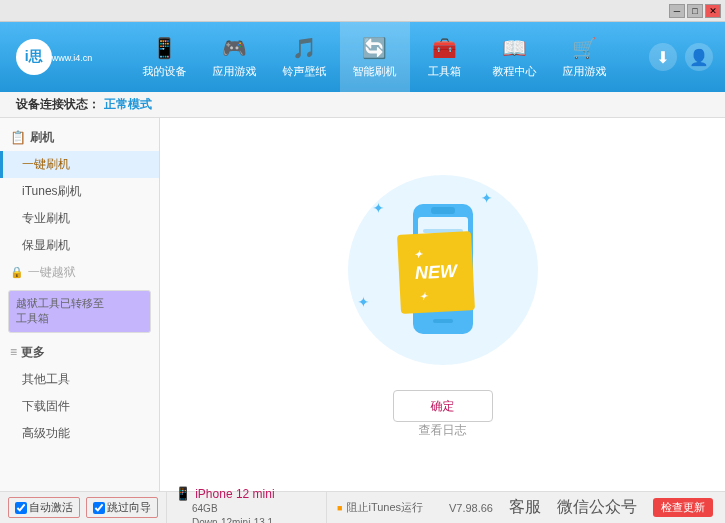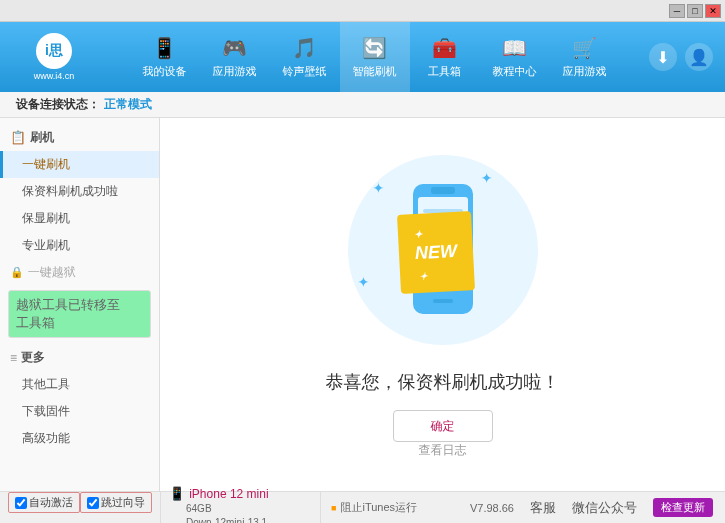--- a/index.html
+++ b/index.html
@@ -29,21 +29,21 @@
     
     .header {
       height: 70px;
       background: linear-gradient(180deg, #4db8f5 0%, #2196d9 100%);
       display: flex;
       align-items: center;
     }
     .logo-area {
       width: 100px;
       display: flex;
-      flex-direction: column;
+      flex-direction: row;
       align-items: center;
       justify-content: center;
       color: white;
       padding-left: 8px;
     }
     .logo-circle {
       width: 36px; height: 36px;
       background: #fff;
       border-radius: 50%;
       display: flex; align-items: center; justify-content: center;
@@ -141,25 +141,25 @@
     .sidebar-locked {
       display: flex;
       align-items: center;
       padding: 5px 10px;
       color: #aaa;
       font-size: 12px;
     }
     .sidebar-locked .lock-icon { margin-right: 4px; font-size: 11px; }
     .jb-notice {
       margin: 4px 8px;
-      background: #86efac;
+      background: #c4b5fd;
       border: 1px solid #ddd;
       border-radius: 3px;
       padding: 5px 7px;
-      font-size: 13px;
+      font-size: 11px;
       color: #666;
       line-height: 1.4;
     }
     .more-section {
       margin-top: 6px;
     }
     .more-header {
       display: flex;
       align-items: center;
       padding: 5px 10px;
@@ -290,21 +290,22 @@
     .bottom-device-section {
       width: 160px;
       border-right: 1px solid #ddd;
       padding: 3px 8px;
       display: flex;
       flex-direction: column;
       justify-content: center;
     }
     .bottom-checkboxes {
       display: flex;
-      align-items: flex-start;
+      align-items: center;
+      gap: 6px;
       padding: 0 8px;
       border-right: 1px solid #ddd;
       min-width: 130px;
     }
     .cb-label {
       display: flex;
       align-items: center;
       gap: 2px;
       font-size: 11px;
       color: #444;
@@ -322,23 +323,23 @@
     }
     .bottom-status-right {
       display: flex;
       align-items: center;
       gap: 16px;
       padding-right: 12px;
       font-size: 11px;
       color: #555;
     }
     .version-text { color: #666; font-size: 11px; }
-    .link-text { color: #555; cursor: pointer; font-size: 13px; text-align: center; }
+    .link-text { color: #555; cursor: pointer; font-size: 16px; text-align: center; }
     .update-btn {
-      background: #a21caf;
+      background: #ef4444;
       color: #fff;
       border: none;
       padding: 2px 8px;
       border-radius: 3px;
       cursor: pointer;
       font-size: 11px;
     }
   </style>
 </head>
 <body>
@@ -401,27 +402,27 @@
 
   <div class="sidebar">
     <div class="sidebar-section-header">
       <span class="icon">📋</span>
       <span>刷机</span>
     </div>
     <div class="sidebar-item active">
       <span>一键刷机</span>
     </div>
     <div class="sidebar-item">
-      <span>保资料刷机成功啦</span>
+      <span>iTunes刷机</span>
+    </div>
+    <div class="sidebar-item">
+      <span>专业刷机</span>
     </div>
     <div class="sidebar-item">
       <span>保显刷机</span>
-    </div>
-    <div class="sidebar-item">
-      <span>专业刷机</span>
     </div>
     <div class="sidebar-locked">
       <span class="lock-icon">🔒</span>
       <span>一键越狱</span>
     </div>
     <div class="jb-notice">
       <span>越狱工具已转移至<br>工具箱</span>
     </div>
     <div class="more-section">
       <div class="more-header">
@@ -459,21 +460,20 @@
           <rect x="20" y="30" width="40" height="4" rx="2" fill="#b0ddf7"></rect>
           <rect x="20" y="40" width="30" height="3" rx="2" fill="#b0ddf7"></rect>
           <rect x="20" y="55" width="40" height="3" rx="2" fill="#b0ddf7"></rect>
           <rect x="20" y="65" width="35" height="3" rx="2" fill="#b0ddf7"></rect>
         </svg>
         <div class="new-badge">
           <span>NEW</span>
         </div>
       </div>
     </div>
-    <div class="success-text">恭喜您，保资料刷机成功啦！</div>
     <button class="confirm-btn">确定</button>
     <div class="second-link">查看日志</div>
   </div>
 </div>
 
 <div class="full-bottom">
   <div class="bottom-checkboxes">
     <label class="cb-label">
       <input type="checkbox" checked="" style="">
       <span>自动激活</span>

